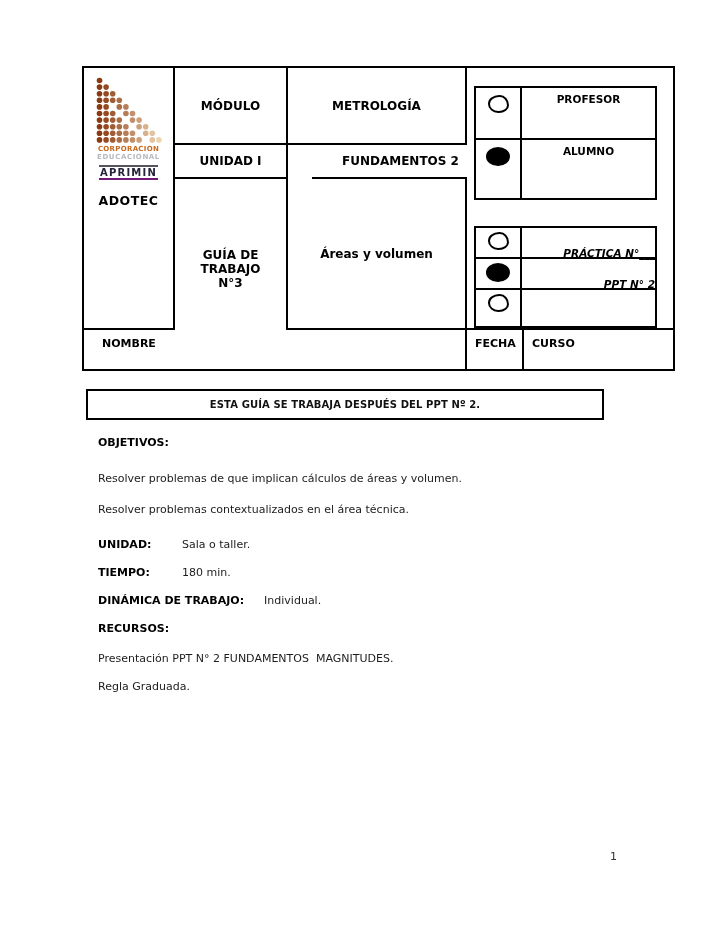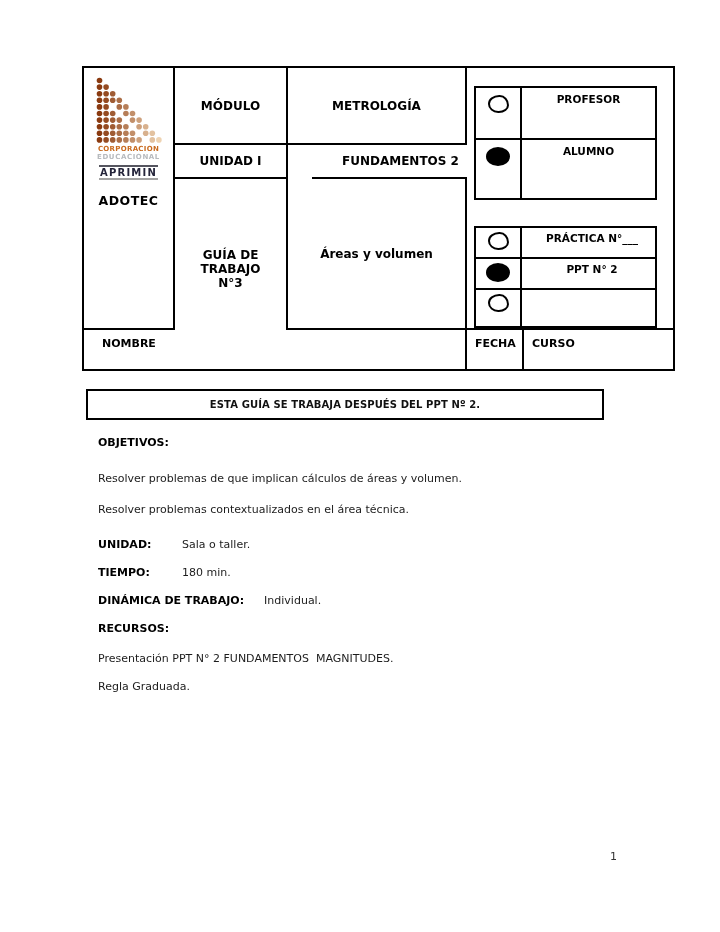--- a/index.html
+++ b/index.html
@@ -31,39 +31,39 @@
   .c-curso      { left:440px; top:262px; width:149px; height:39px; }
   .field-cell   { font-weight:bold; font-size:11px; color:#000; padding:7px 0 0 8px; }
   .c-nombre.field-cell { padding-left:18px; }
 
   
   .c-logo { text-align:center; padding-top:8px; }
   .logo-dots { display:block; margin:0 auto; }
   .logo-l1 { font-size:7px; font-weight:bold; letter-spacing:0.3px; margin-top:1px; }
   .logo-l2 { font-size:7px; font-weight:bold; letter-spacing:0.6px; margin-top:0px; }
   .logo-brand { display:inline-block; font-size:10px; font-weight:bold; letter-spacing:1.2px;
-                border-top:2px solid #55555f; border-bottom:2px solid #a3a3a3;
+                border-top:2px solid #55555f; border-bottom:2px solid #701a75;
                 padding:0 1px; margin-top:1px; }
   .logo-org { font-size:12.5px; font-weight:bold; color:#000; letter-spacing:0.5px; margin-top:13px; }
 
   
   .subtable { position:absolute; left:7px; width:183px; border:2px solid #000; background:#fff; }
   .sub-a { top:18px; height:114px; }
   .sub-b { top:158px; height:102px; }
   .sub-row { display:flex; }
   .sub-a .row-1 { height:52px; border-bottom:2px solid #000; }
   .sub-a .row-2 { height:58px; }
   .sub-b .sub-row { height:31px; border-bottom:2px solid #000; }
   .sub-b .sub-row:last-child { height:36px; border-bottom:none; }
   .sub-circle { width:46px; border-right:2px solid #000; display:flex; justify-content:center; align-items:flex-start; }
   .sub-a .sub-circle { padding-top:7px; }
   .sub-b .sub-circle { padding-top:4px; }
   .sub-label { flex:1; font-weight:bold; font-size:10.5px; color:#000; }
   .sub-a .sub-label { text-align:center; padding-top:5px; }
-  .sub-b .sub-label { text-align:center; padding:4px 0 0 7px; }
+  .sub-b .sub-label { text-align:right; padding:19px 0 0 7px;font-style:italic; }
 
   .radio { display:block; width:21px; height:18px; border:2px solid #000; background:#fff;
            border-radius:55% 45% 50% 50% / 50% 58% 45% 52%; }
   .radio.filled { width:24px; height:19px; background:#000; border-radius:50%; }
 
   
   .notice-box { position:absolute; left:86px; top:389px; width:518px; height:31px;
                 border:2px solid #000; display:flex; align-items:center; justify-content:center; }
   .notice-box span { font-size:10px; font-weight:bold; letter-spacing:0.1px; color:#111; }
 

